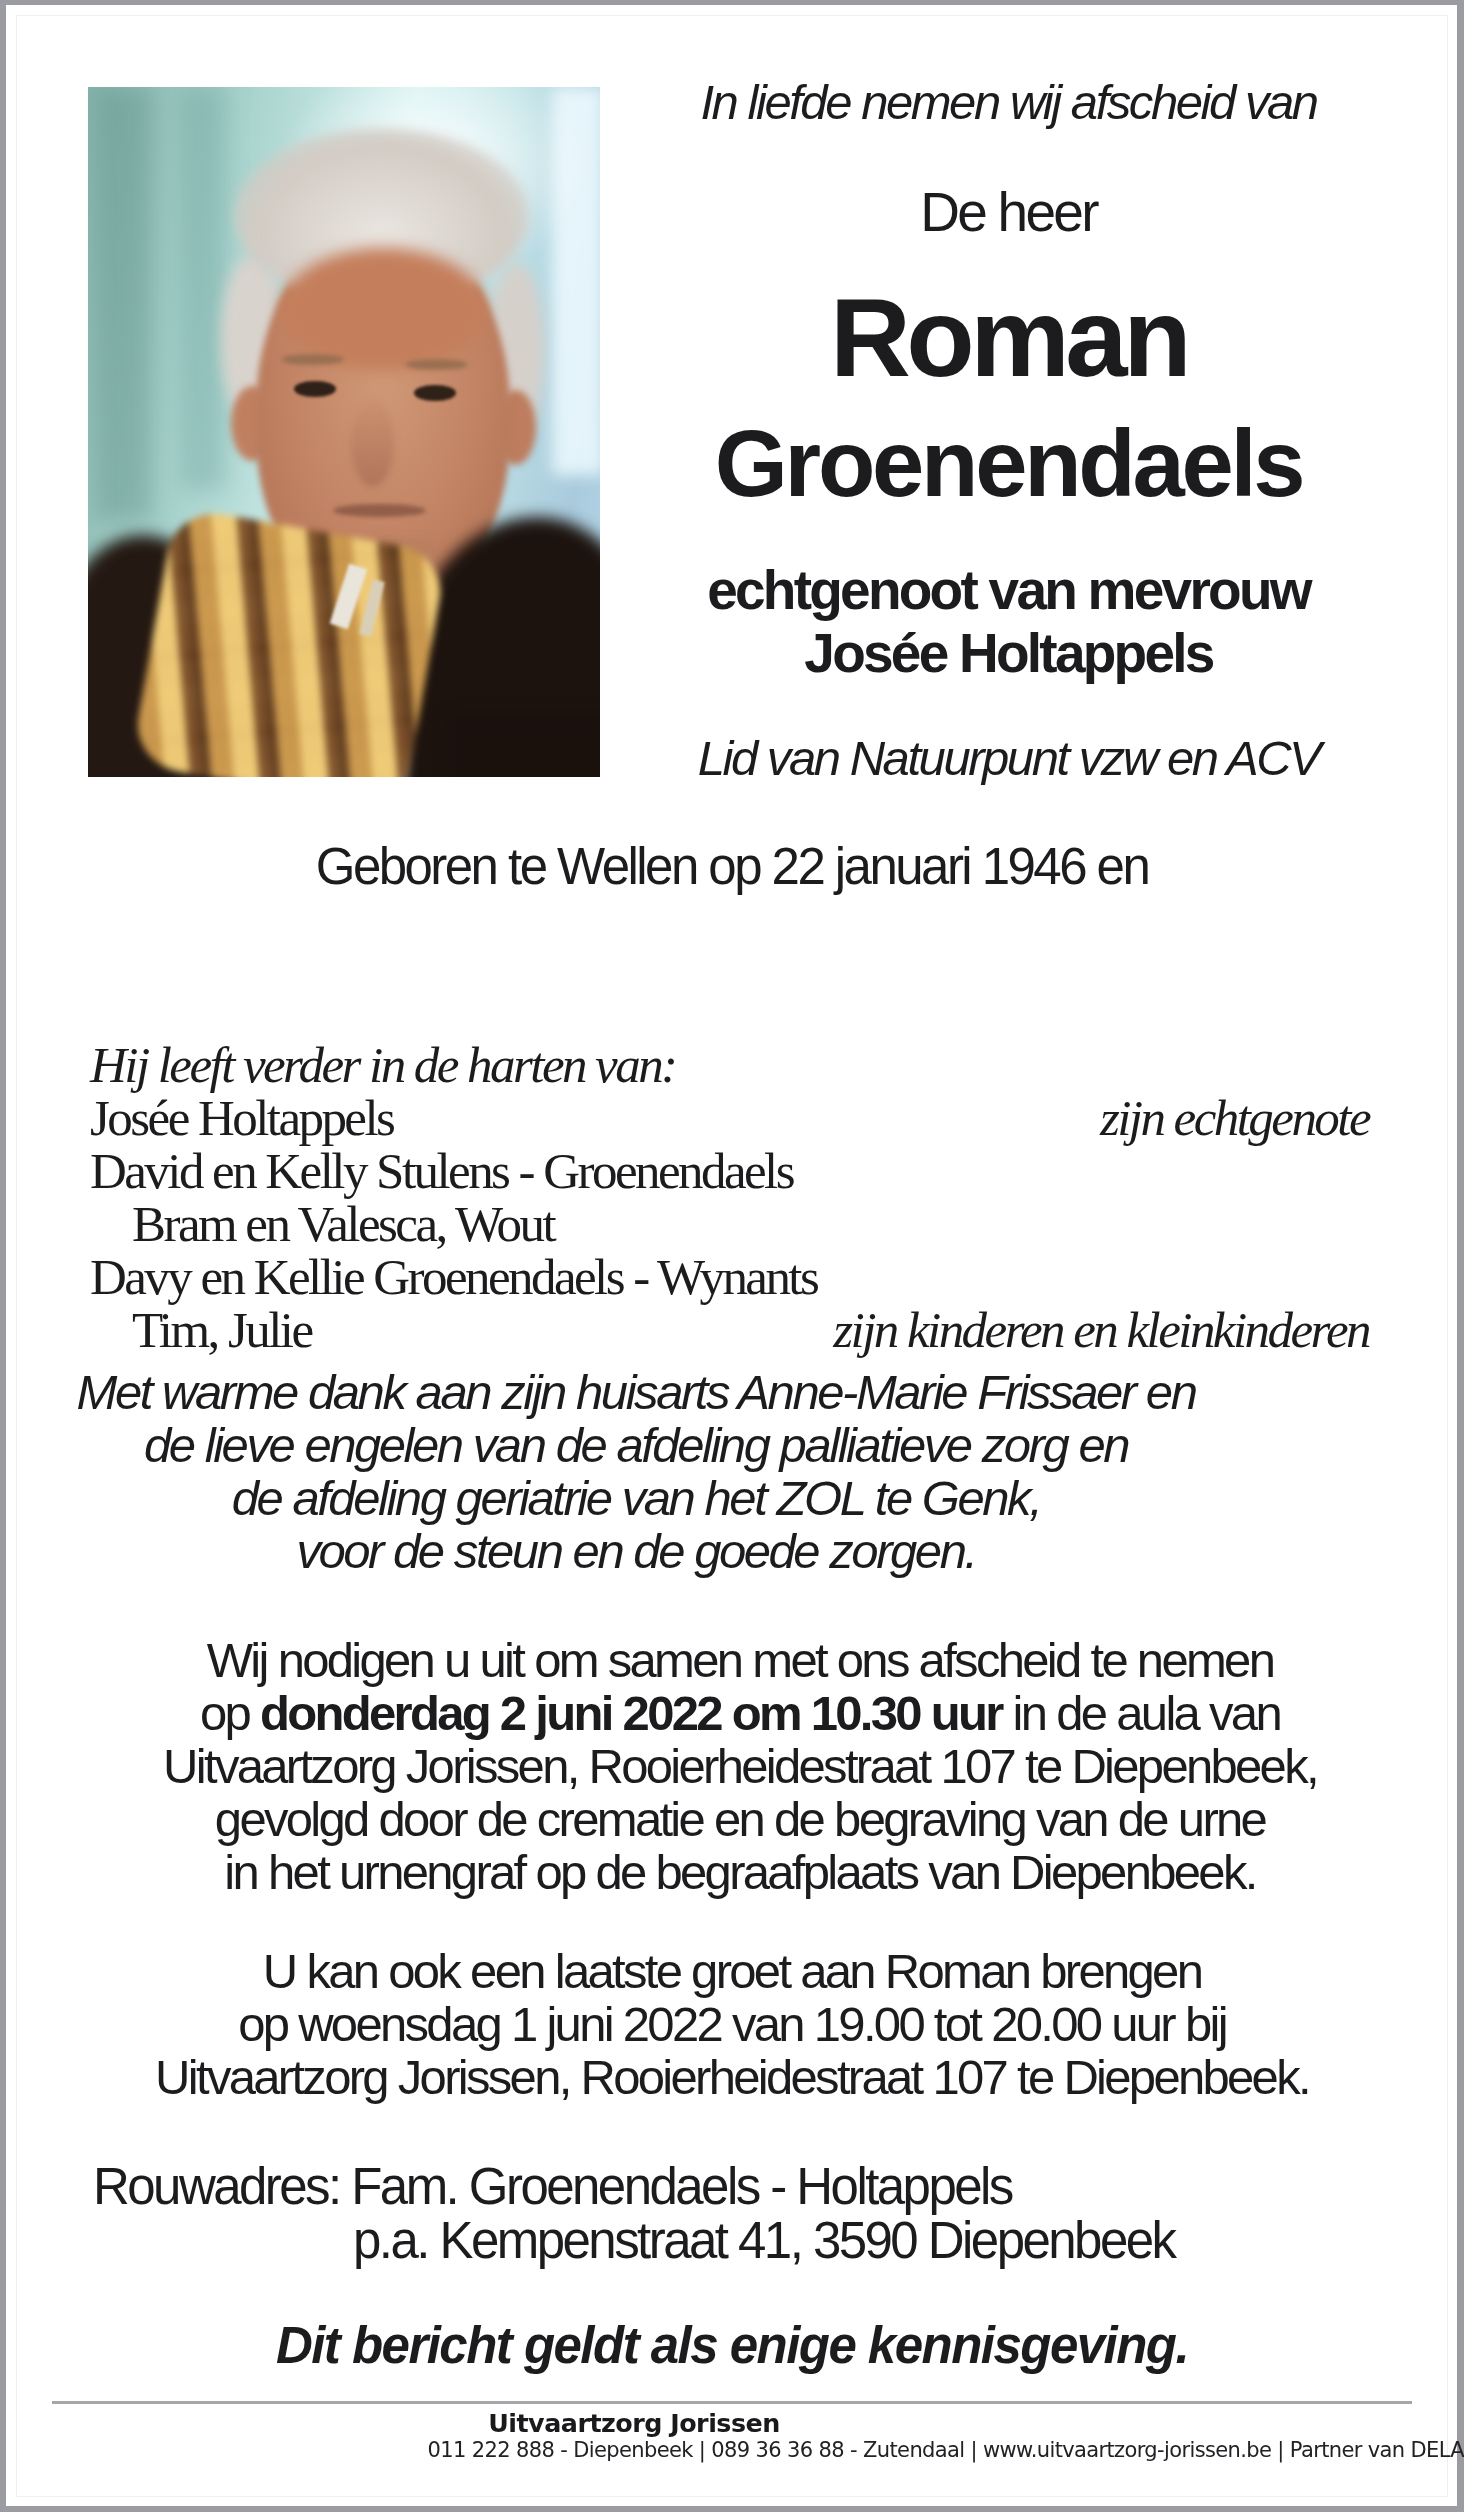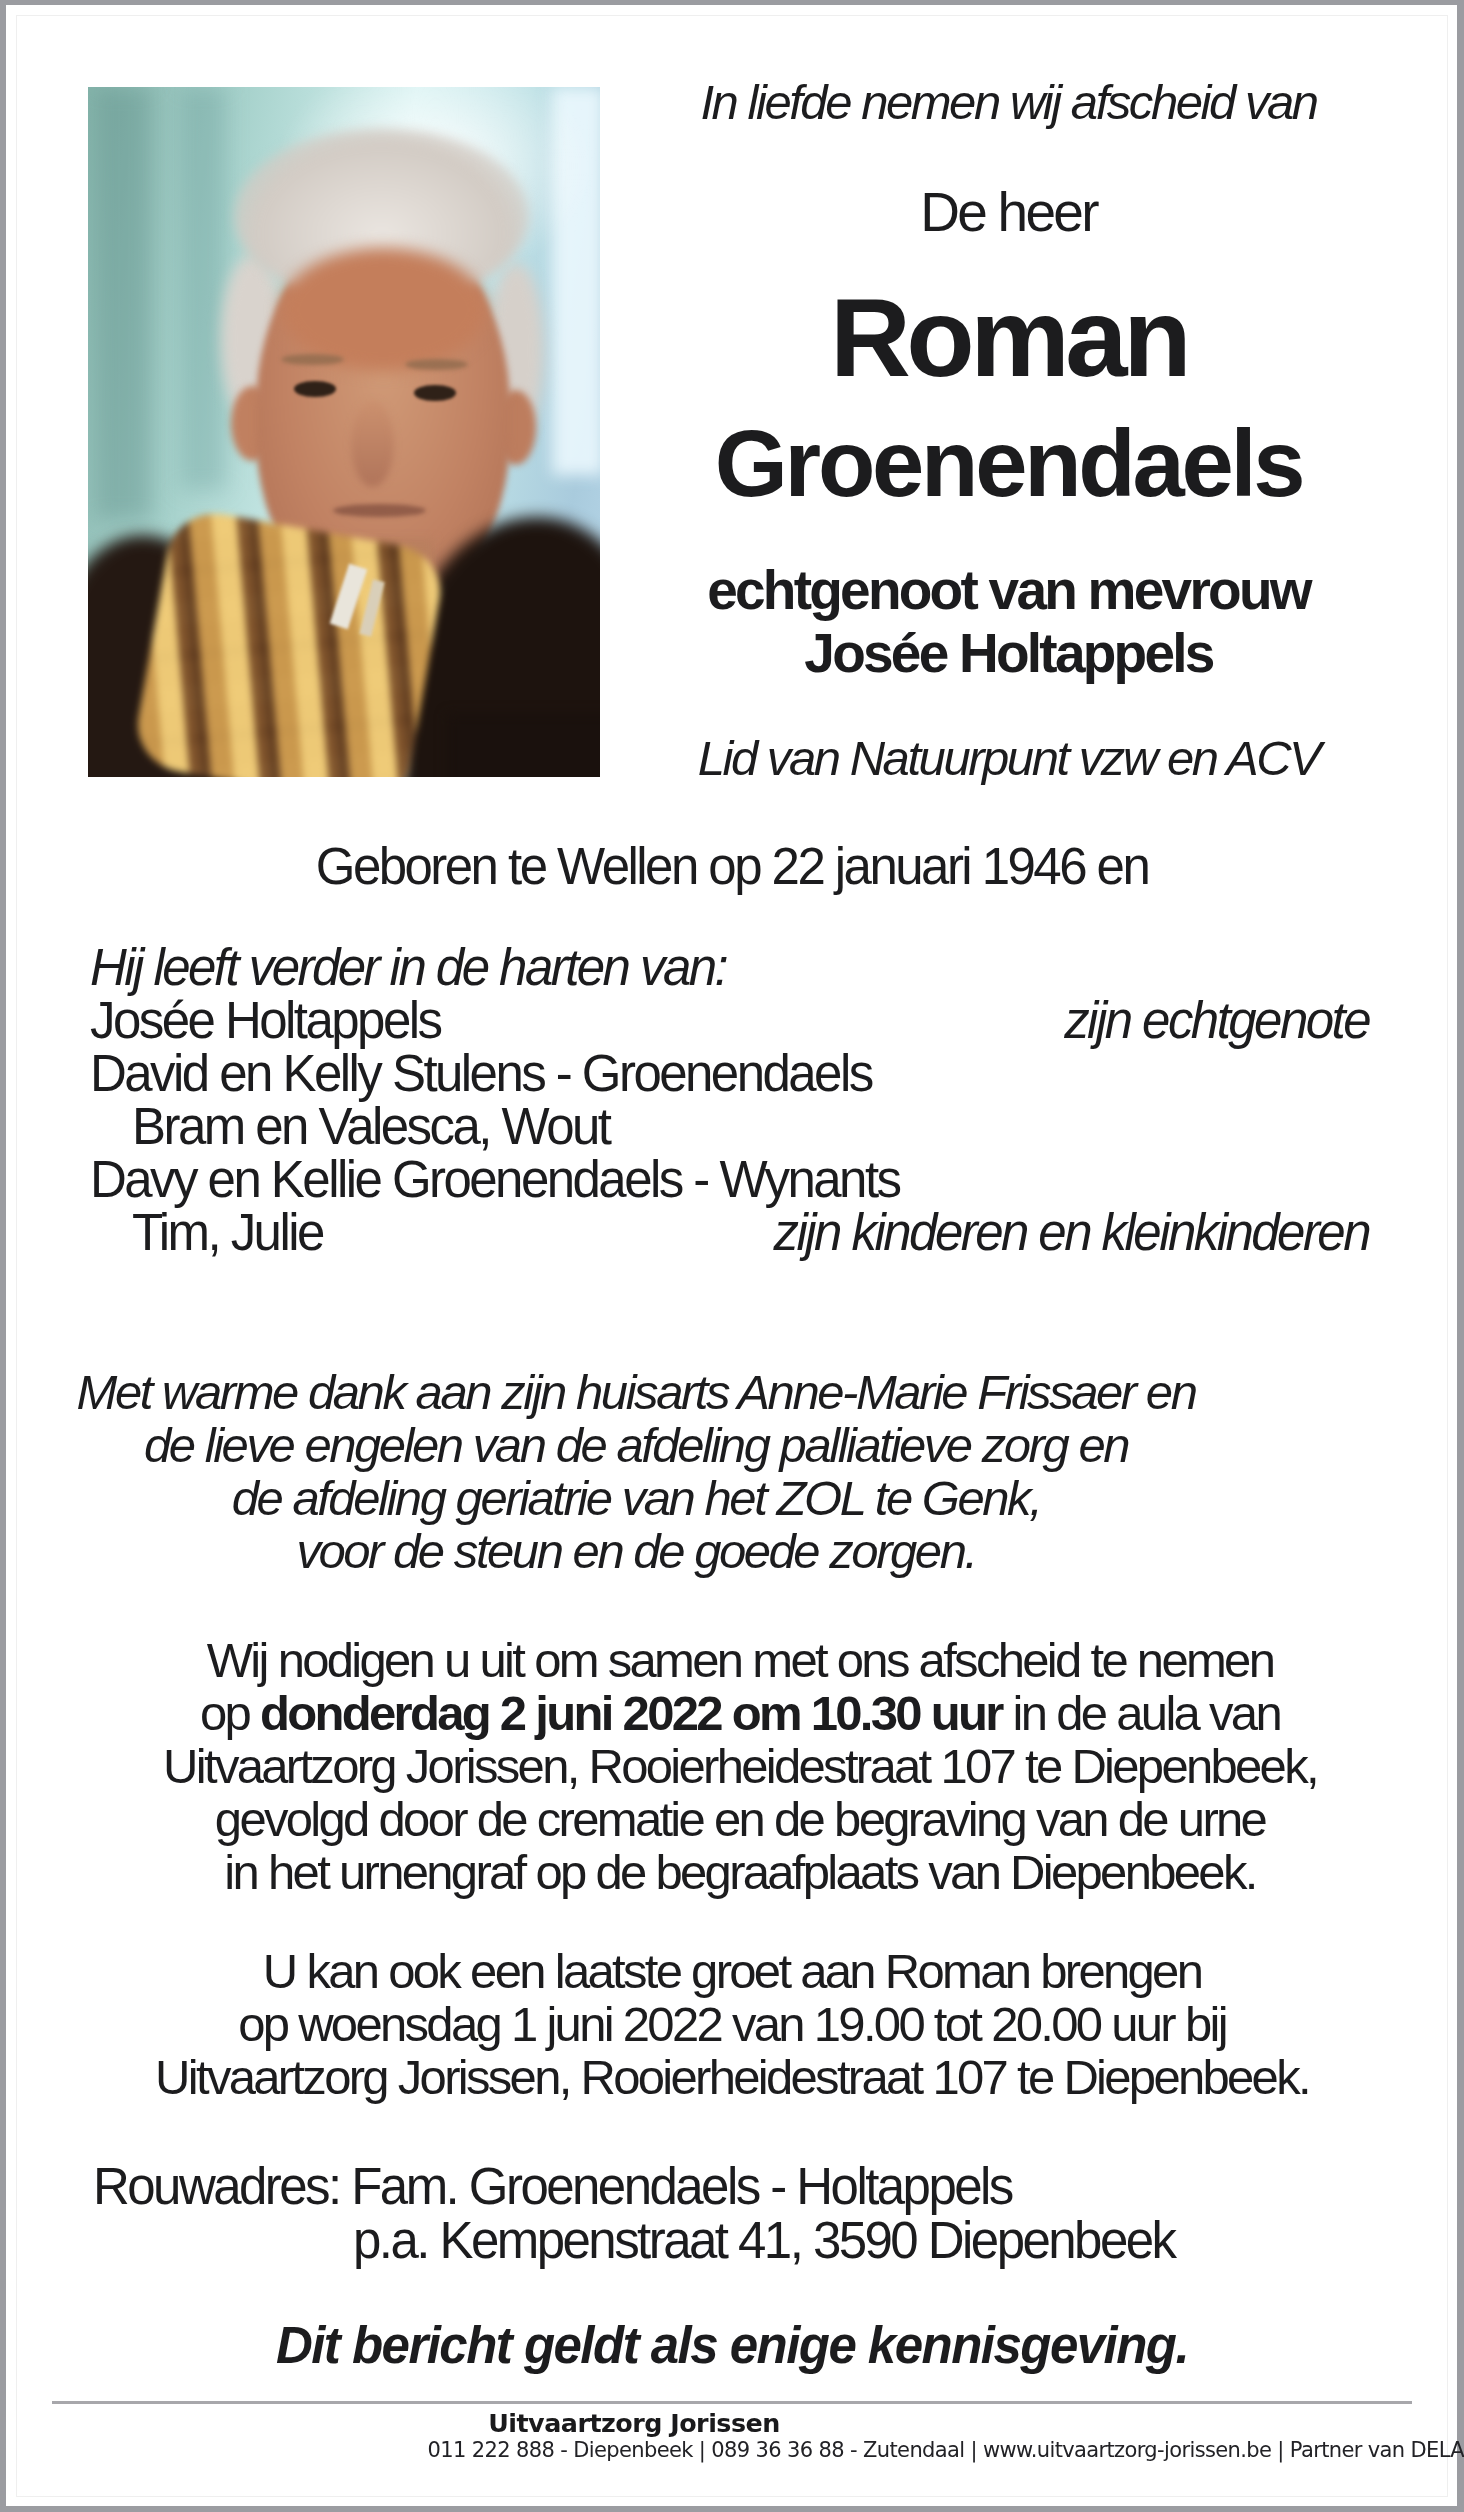--- a/index.html
+++ b/index.html
@@ -18,21 +18,21 @@
   .hdr-intro{top:78px;font-size:49px;}
   .hdr-deheer{top:185px;font-size:55px;}
   .hdr-first{top:282px;font-size:112px;letter-spacing:-0.04em;}
   .hdr-last{top:417px;font-size:94px;letter-spacing:-0.035em;}
   .hdr-sp1{top:563px;font-size:55px;}
   .hdr-sp2{top:626px;font-size:55px;}
   .hdr-mem{top:734px;font-size:49px;}
 
   .life{left:0;width:1464px;top:842px;font-size:51px;line-height:50px;letter-spacing:-0.05em;text-align:center;}
 
-  .family{left:90px;top:941px;width:1279px;font-size:51px;line-height:53px;letter-spacing:-0.05em;}
+  .family{left:90px;top:1039px;width:1279px;font-size:51px;line-height:53px;letter-spacing:-0.05em;font-family:Liberation Serif, serif;}
   .family .row{display:flex;justify-content:space-between;}
   .family .ind{padding-left:42px;}
 
   .thanks{left:0;width:1272px;top:1366px;font-size:49px;line-height:53px;letter-spacing:-0.05em;text-align:center;font-style:italic;}
   .invite{left:0;width:1464px;top:1634px;font-size:49px;line-height:53px;letter-spacing:-0.055em;text-align:center;padding-left:8px;}
   .greet{left:0;width:1464px;top:1945px;font-size:49px;line-height:53px;letter-spacing:-0.055em;text-align:center;}
   .rouw{left:93px;top:2160px;width:1315px;font-size:51px;line-height:54px;letter-spacing:-0.05em;}
   .rouw .indent2{padding-left:260px;}
   .notice{left:0;width:1464px;top:2320px;font-size:51px;letter-spacing:-0.03em;text-align:center;line-height:1;font-weight:bold;font-style:italic;}
 

